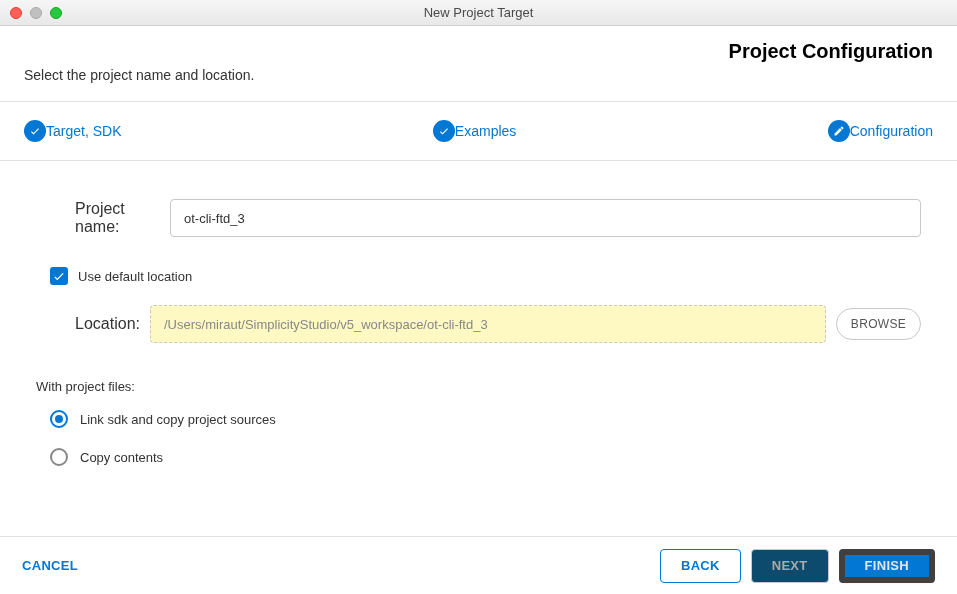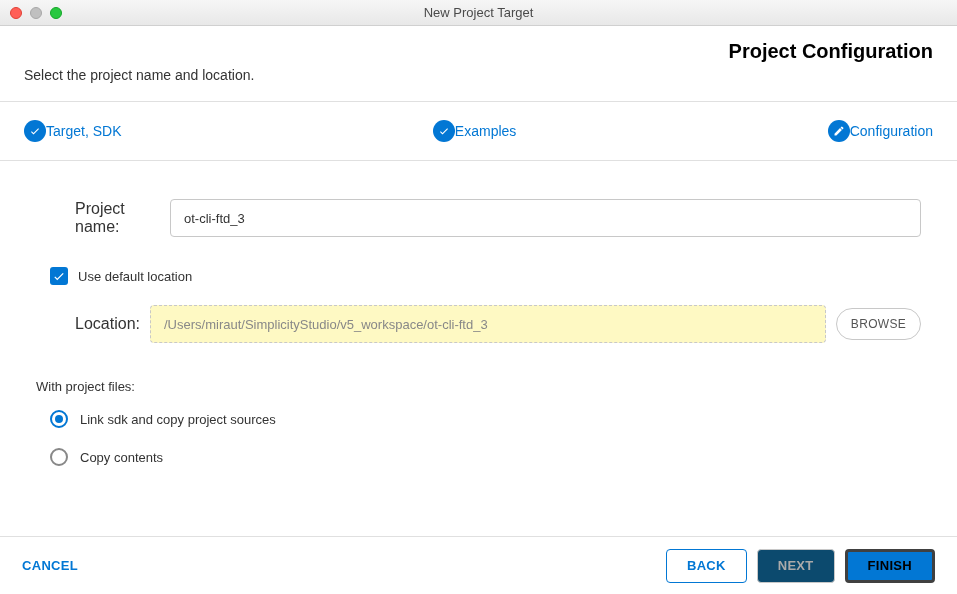--- a/index.html
+++ b/index.html
@@ -211,23 +211,23 @@
       background: #fff;
       color: #0277d4;
     }
     .btn-disabled {
       border: 1px solid #c8c8c8;
       background: #0c4a6e;
       color: #aaa;
       cursor: default;
     }
     .btn-primary {
-      border: 3px solid #404040;
+      border: 6px solid #404040;
       background: #0277d4;
-      color: #000000;
+      color: #e5e5e5;
     }
   </style>
 </head>
 <body>
 
 <div class="titlebar">
   <div class="traffic-lights">
     <div class="tl tl-close"></div>
     <div class="tl tl-min"></div>
     <div class="tl tl-max"></div>

